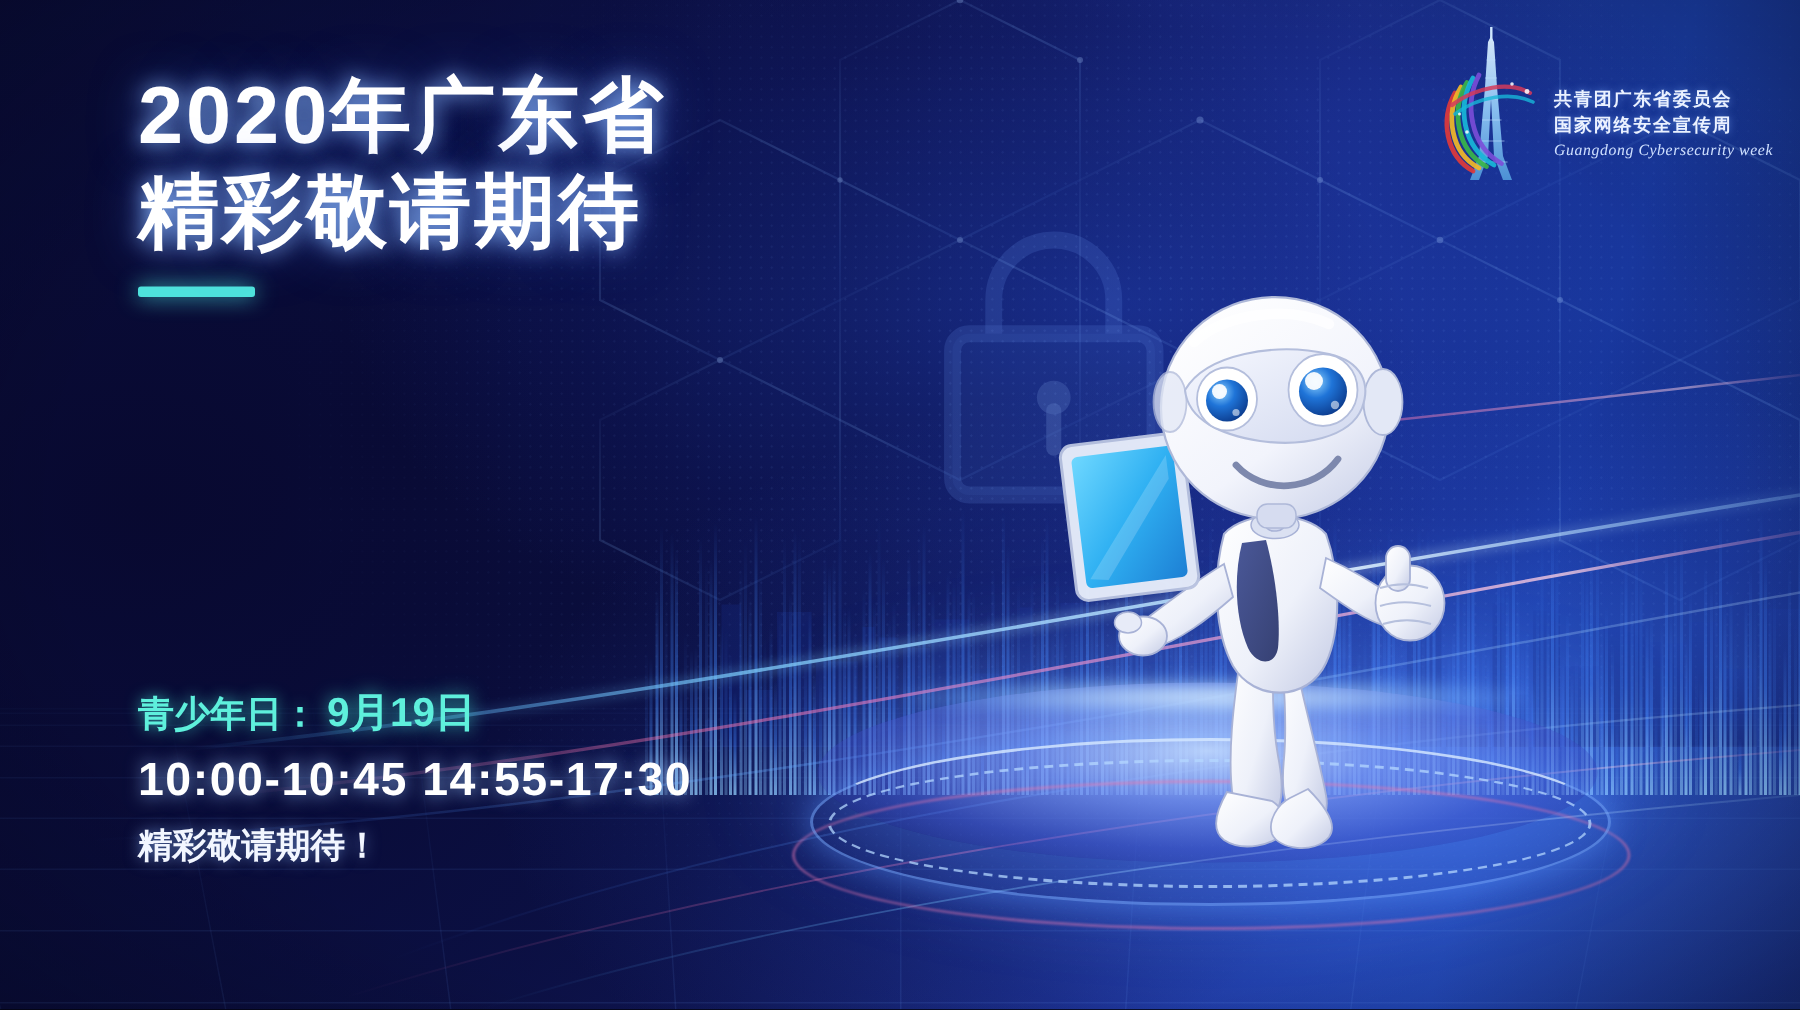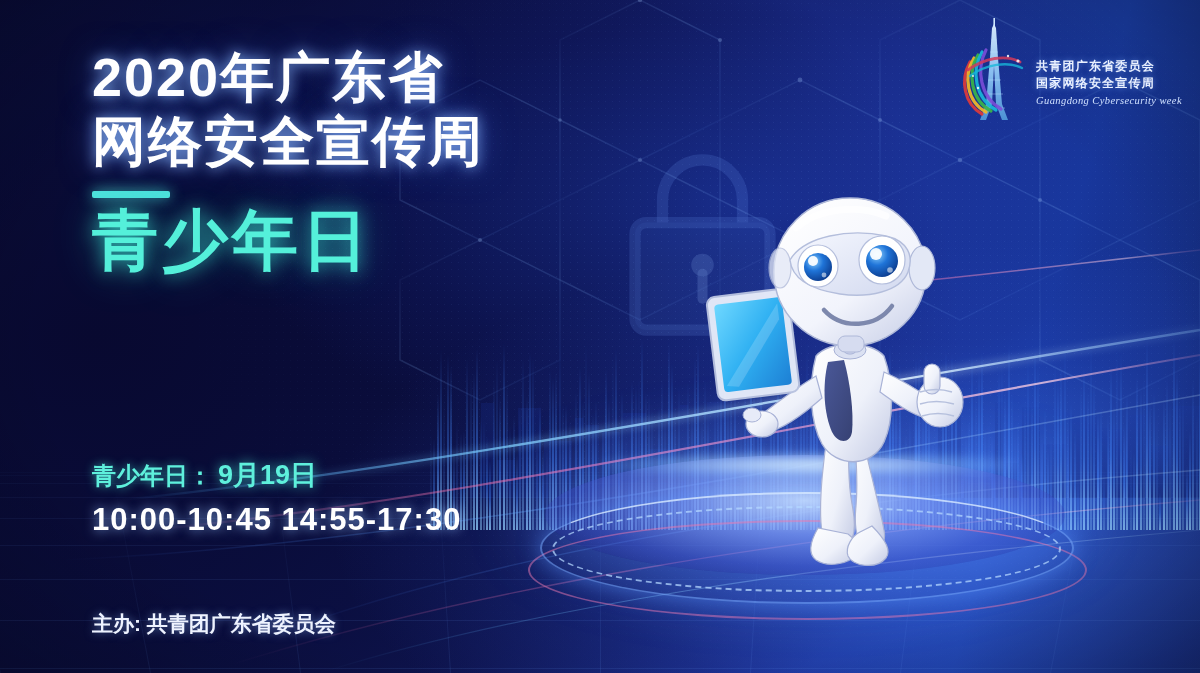--- a/index.html
+++ b/index.html
@@ -586,33 +586,32 @@
       <path d="M96 38 C118 18 160 14 186 26" fill="none" stroke="#ffffff" stroke-width="7" stroke-linecap="round" opacity=".7"></path>
 
       <rect x="138" y="146" width="26" height="16" rx="7" fill="#d6dcf0" stroke="#aeb8d8"></rect>
     </svg>
   </div>
 
   <div class="layer vignette"></div>
 
   <div class="copy">
     <div class="title-cn">2020年广东省</div>
-    <div class="title-cn">网络安全宣传周</div>
+    <div class="title-cn">精彩敬请期待</div>
     <div class="divider"></div>
-    <div class="headline">青少年日</div>
   </div>
 
   <div class="schedule">
     <div class="sched-row1">
       <span class="sched-label">青少年日：</span><span class="sched-date">9月19日</span>
     </div>
     <div class="sched-times">10:00-10:45   14:55-17:30</div>
+    <div class="sched-note">精彩敬请期待！</div>
   </div>
 
-  <div class="organizer">主办: 共青团广东省委员会</div>
 
   <div class="logo">
     <div class="logo-mark">
       <svg width="70" height="108" viewBox="0 0 70 108">
         <defs>
           <linearGradient id="tw" x1="0" y1="0" x2="0" y2="1">
             <stop offset="0" stop-color="#dff0ff"></stop>
             <stop offset=".5" stop-color="#8fc6f5"></stop>
             <stop offset="1" stop-color="#4f96d8"></stop>
           </linearGradient>

